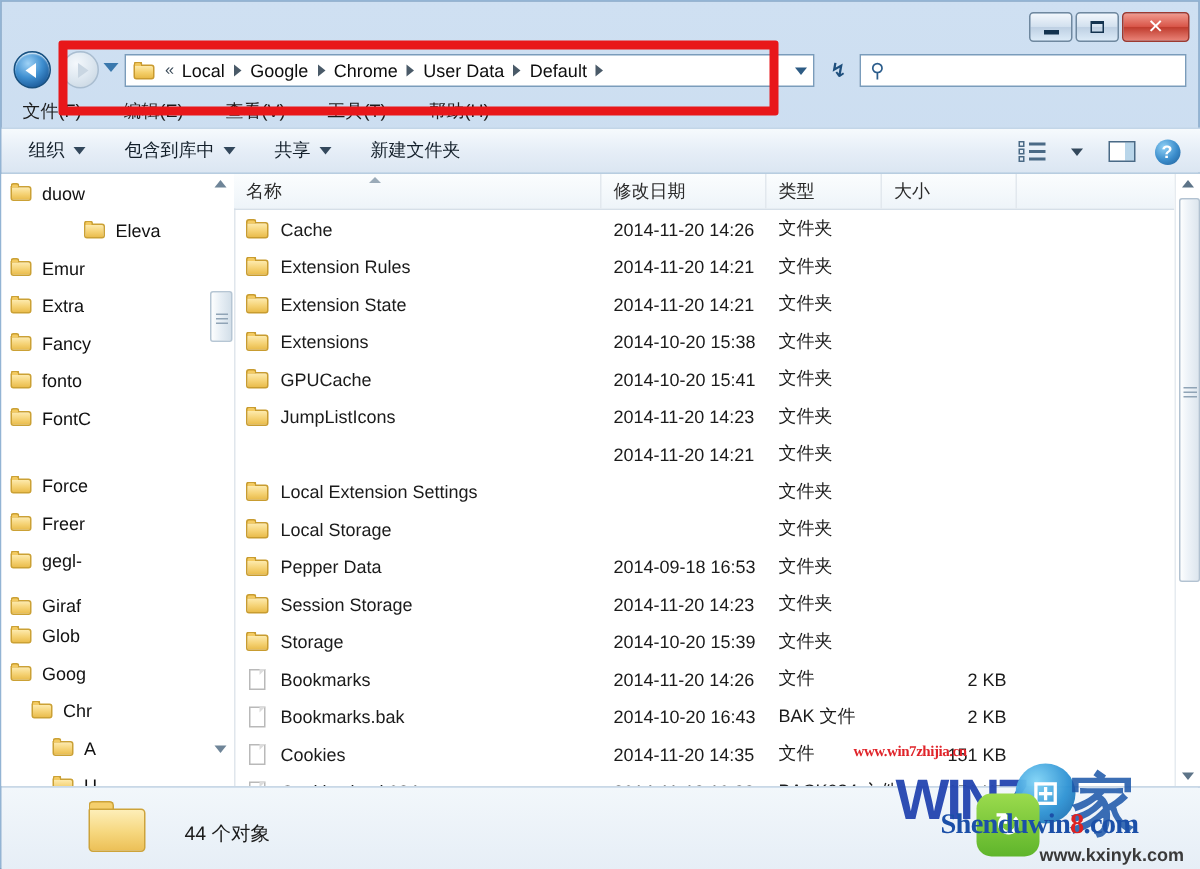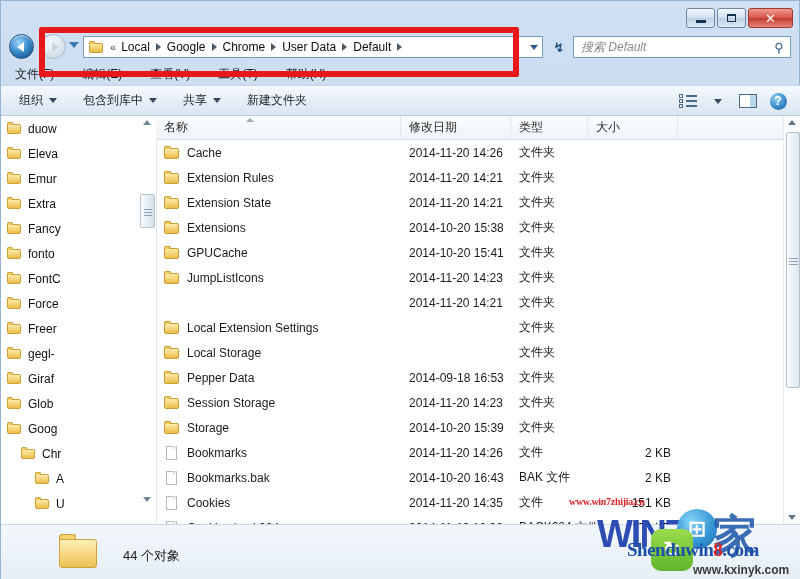--- a/index.html
+++ b/index.html
@@ -366,21 +366,20 @@
       <span class="crumbsep"></span>
 
       <div id="crumbcaret"></div>
     </div>
 
     <div id="refreshbtn">
       <span>↯</span>
     </div>
 
     <div id="searchbox">
-      <div id="searchph">搜索 Default</div>
       <div id="searchicon">⚲</div>
     </div>
   </div>
 
   <div id="menubar">
     <span class="menuitem">文件(F)</span>
     <span class="menuitem">编辑(E)</span>
     <span class="menuitem">查看(V)</span>
     <span class="menuitem">工具(T)</span>
     <span class="menuitem">帮助(H)</span>
@@ -429,21 +428,21 @@
   </div>
 
   <div id="main">
 
     <div id="navpane">
       <div id="navlist">
           <div class="treeitem" style="padding-left: 6px;">
             <span class="tfold"></span>
             <span>duow</span>
           </div>
-          <div class="treeitem" style="padding-left: 6px;">
+          <div class="treeitem" style="padding-left: 6px; justify-content: center;">
             <span class="tfold"></span>
             <span>Eleva</span>
           </div>
           <div class="treeitem" style="padding-left: 6px;">
             <span class="tfold"></span>
             <span>Emur</span>
           </div>
           <div class="treeitem" style="padding-left: 6px;">
             <span class="tfold"></span>
             <span>Extra</span>
@@ -453,33 +452,33 @@
             <span>Fancy</span>
           </div>
           <div class="treeitem" style="padding-left: 6px;">
             <span class="tfold"></span>
             <span>fonto</span>
           </div>
           <div class="treeitem" style="padding-left: 6px;">
             <span class="tfold"></span>
             <span>FontC</span>
           </div>
-          <div class="treeitem" style="padding-left: 6px;">
+          <div class="treeitem" style="padding-left: 6px; margin-top: 20px;">
             <span class="tfold"></span>
             <span>Force</span>
           </div>
           <div class="treeitem" style="padding-left: 6px;">
             <span class="tfold"></span>
             <span>Freer</span>
           </div>
           <div class="treeitem" style="padding-left: 6px;">
             <span class="tfold"></span>
             <span>gegl-</span>
           </div>
-          <div class="treeitem" style="padding-left: 6px;">
+          <div class="treeitem" style="padding-left: 6px; align-items: flex-end;">
             <span class="tfold"></span>
             <span>Giraf</span>
           </div>
           <div class="treeitem" style="padding-left: 6px;">
             <span class="tfold"></span>
             <span>Glob</span>
           </div>
           <div class="treeitem" style="padding-left: 6px;">
             <span class="tfold"></span>
             <span>Goog</span>

